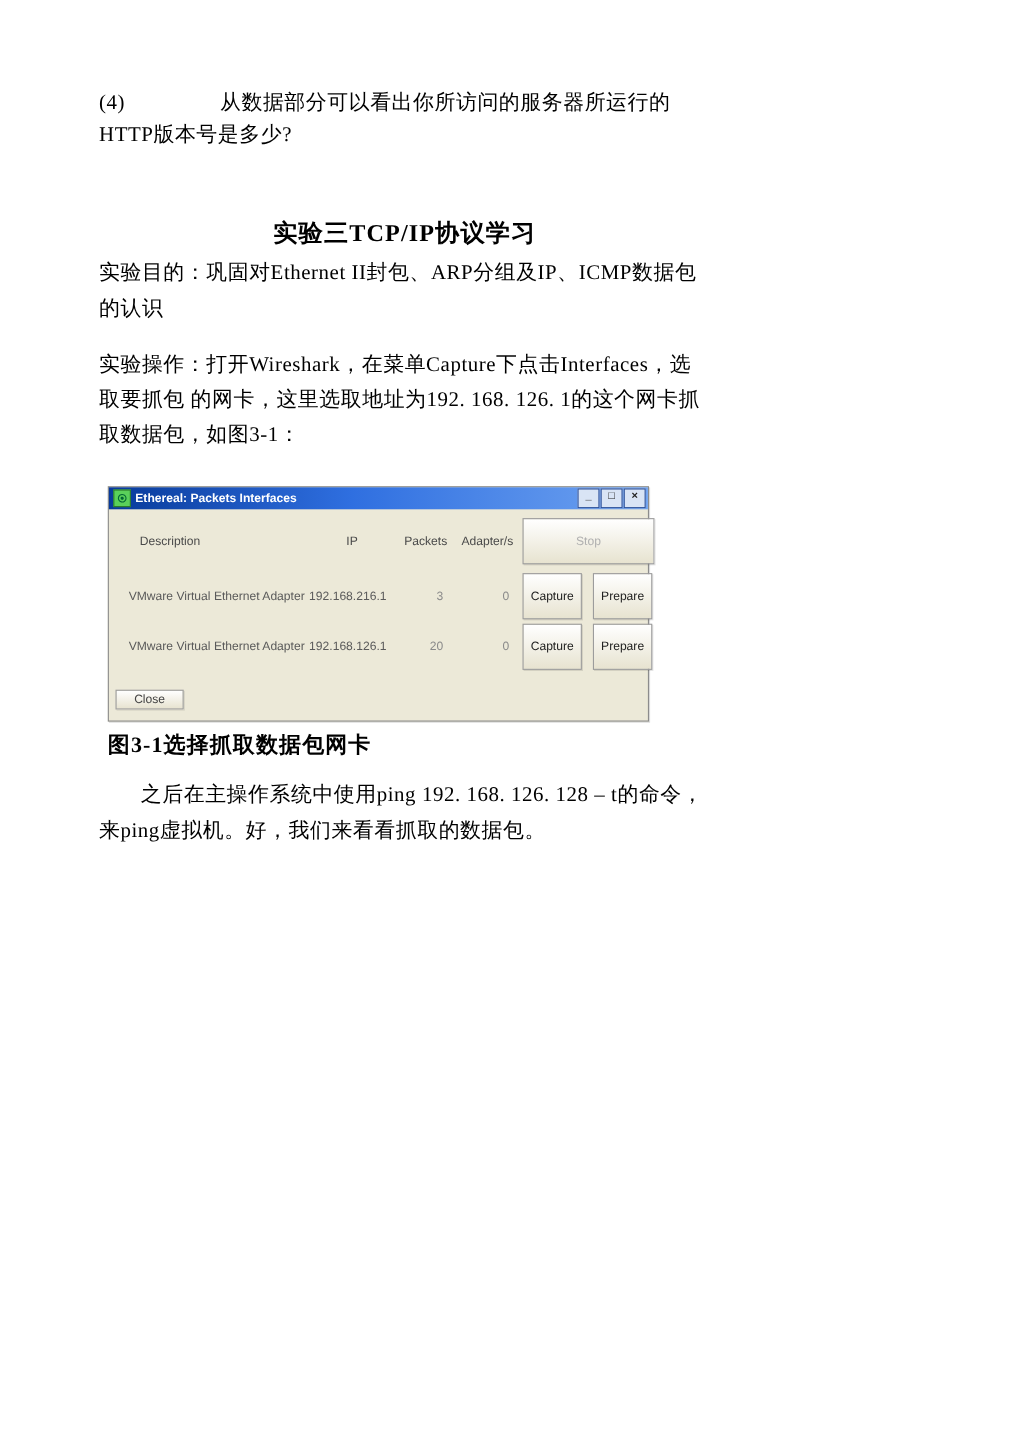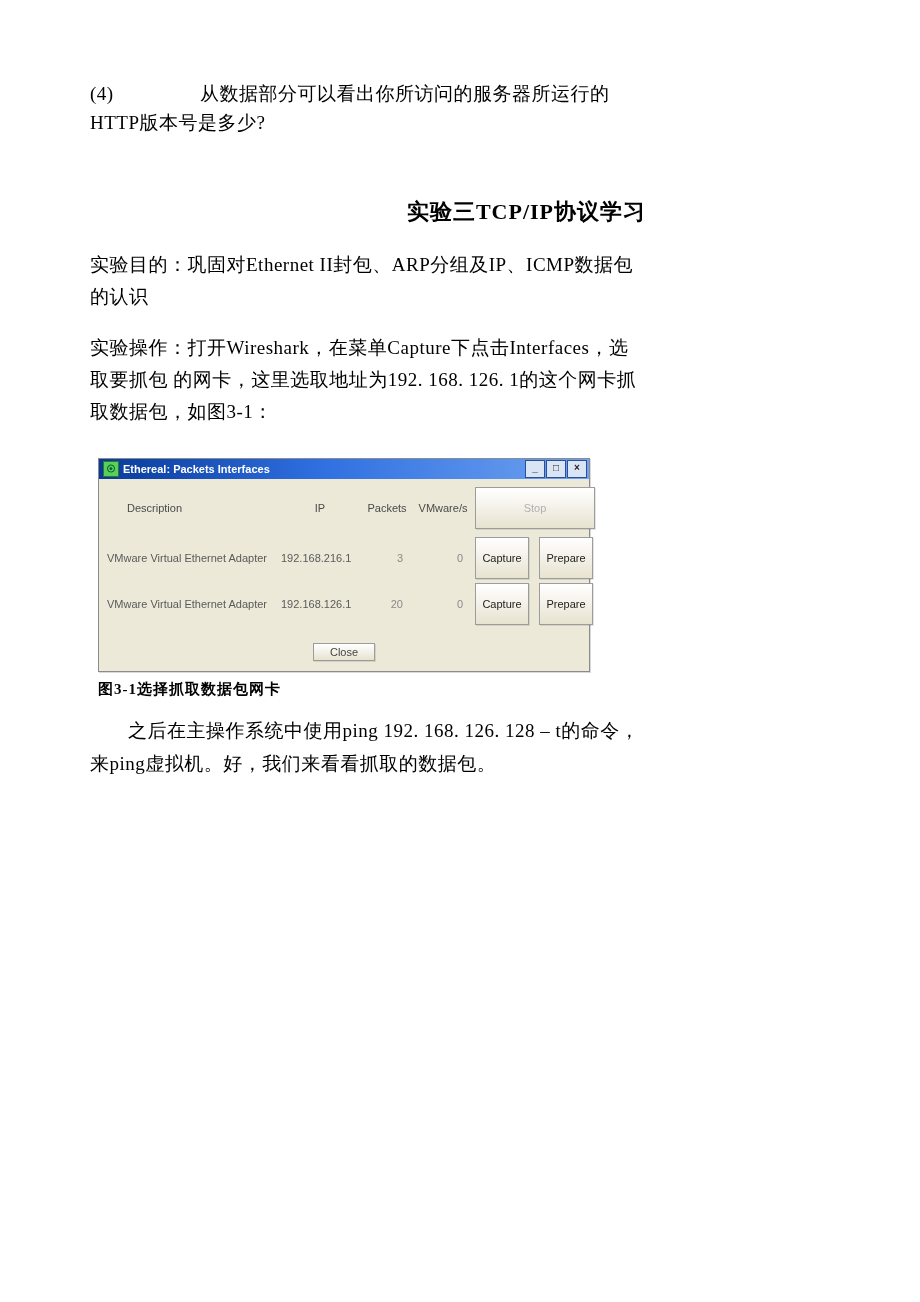--- a/index.html
+++ b/index.html
@@ -20,25 +20,25 @@
     line-height: 1.5;
     margin-bottom: 60px;
     font-family: "SimSun", "宋体", serif;
     letter-spacing: 0.5px;
   }
   .q4 .num {
     display: inline-block;
     width: 110px;
   }
   .heading {
-    text-align: right;
+    text-align: center;
     font-size: 22px;
     font-weight: bold;
     font-family: "SimSun", "宋体", serif;
-    margin-bottom: 22px;
+    margin-bottom: 6px;
     letter-spacing: 1px;
   }
   .para {
     font-size: 19px;
     line-height: 1.7;
     font-family: "SimSun", "宋体", serif;
     margin-bottom: 18px;
     word-break: break-all;
     letter-spacing: 0.5px;
   }
@@ -109,31 +109,31 @@
     font-family: Tahoma, Arial, sans-serif;
     font-size: 11px;
     box-shadow: 1px 1px 0 rgba(0,0,0,.1);
     color: #444;
   }
   .stopbtn { color: #b0b0b0; width: 118px; }
   .datarow {
     padding: 2px 2px;
     color: #5a5a5a;
   }
-  .datarow .c1 { text-align: left; white-space: nowrap; }
+  .datarow .c1 { text-align: right; white-space: nowrap; }
   .datarow .c2 { text-align: left; }
   .datarow .c3, .datarow .c4 { text-align: right; padding-right: 8px; color: #8a8a8a; }
   .datarow .smbtn { width: 52px; color: #222; }
   .closerow {
-    display: flex; justify-content: center;
+    display: flex; 
     margin-top: 16px;
   }
   .closebtn { width: 60px; padding: 2px 0; }
   .caption {
-    font-size: 15px;
+    font-size: 20px;
     font-weight: bold;
     font-family: "SimSun", "宋体", serif;
     margin: 6px 0 16px 8px;
     letter-spacing: 1px;
   }
   .para .indent { display: inline-block; width: 2em; }
 </style>
 </head>
 <body>
 
@@ -158,21 +158,21 @@
           <span class="wbtn">_</span>
           <span class="wbtn">□</span>
           <span class="wbtn">×</span>
         </span>
       </div>
       <div class="client">
         <div class="hdrrow">
           <div class="c1">Description</div>
           <div class="c2">IP</div>
           <div class="c3">Packets</div>
-          <div class="c4">VMware/s</div>
+          <div class="c4">Adapter/s</div>
           <div class="stopwrap">
             <div class="stopbtn">Stop</div>
           </div>
         </div>
 
         <div class="datarow">
           <div class="c1">VMware Virtual Ethernet Adapter</div>
           <div class="c2">192.168.216.1</div>
           <div class="c3">3</div>
           <div class="c4">0</div>

